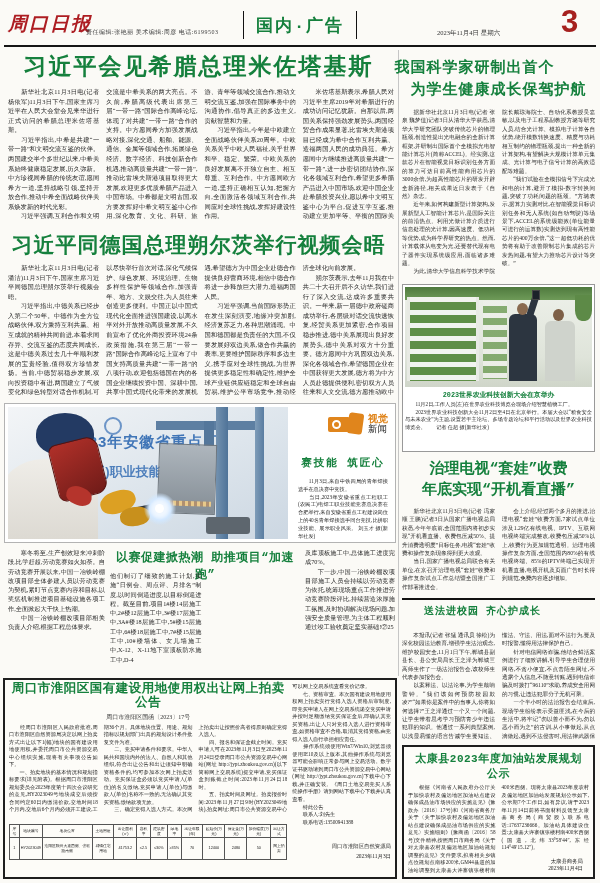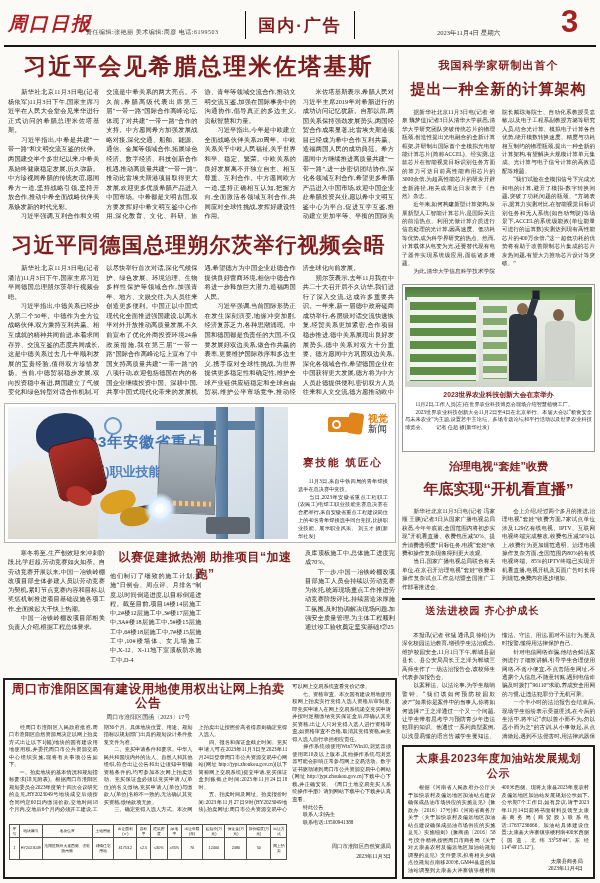--- a/index.html
+++ b/index.html
@@ -1,19 +1,19 @@
 <!DOCTYPE html>
 <html><head>
 <meta charset="utf-8">
 <style>
   * { margin:0; padding:0; box-sizing:border-box; }
   html,body { width:600px; height:883px; }
   body { background:#fbfaf6; font-family:"Liberation Serif", serif; color:#1c1c1c; position:relative; overflow:hidden; }
   .abs { position:absolute; }
-  .hl { font-family:Liberation Sans, sans-serif; font-weight:900; color:#7f1d1d; }
+  .hl { font-family:Liberation Mono, monospace; font-weight:900; color:#15803d; }
   .center { text-align:center; }
   .body-text { text-align:justify; white-space:pre-line; overflow:hidden; column-fill:auto; color:#262626; }
   
   .paper-name { left:8px; top:11px; font-size:19px; color:#ad1d22; font-weight:900; font-style:italic; letter-spacing:2px; font-family:"Liberation Serif",serif; }
   .editors { left:86px; top:28px; font-size:6px; color:#3d3d3d; letter-spacing:.5px; }
   .section-wrap { left:212px; top:9px; width:176px; height:32px; display:flex; align-items:center; justify-content:center; }
   .section-bar { width:1px; height:28px; background:#111; margin:0 12px; }
   .section-title { font-size:17px; letter-spacing:2px; }
   .date-line { left:437px; top:29px; font-size:6.5px; color:#333; }
   .page-num { left:561px; top:4px; font-size:31px; color:#a6211f; font-family:"Liberation Sans",sans-serif; font-weight:900; }
@@ -68,39 +68,39 @@
   .auction-hl { font-size:12.5px; line-height:1.1; letter-spacing:.5px; }
   .auction-docno { font-size:6px; color:#333; margin:2px 0; }
   .auction-main { column-count:3; column-gap:6px; height:97px; font-size:5.2px; line-height:1.45; }
   .auction-table { margin-top:3px; width:100%; border-collapse:collapse; font-size:3.8px; font-family:"Liberation Sans",sans-serif; color:#222; }
   .auction-table th, .auction-table td { border:1px solid #555; padding:1px; text-align:center; font-weight:normal; }
   .auction-table td { height:22px; }
   .auction-right { width:100px; margin-left:5px; font-size:5.2px; line-height:1.45; display:flex; flex-direction:column; }
   .auction-right .body-text { height:158px; }
   .auction-sign { text-align:right; font-size:5.4px; margin-top:2px; }
   
-  .chip-hl1 { left:402px; top:58px; width:193px; font-size:11px; letter-spacing:1px; }
+  .chip-hl1 { left:378px; top:58px; width:193px; font-size:15px; letter-spacing:1px; }
   .chip-hl2 { left:402px; top:80px; width:193px; font-size:15px; letter-spacing:1px; }
   .chip-body { left:402px; top:108px; width:193px; height:172px; column-count:2; column-gap:7px; font-size:5.6px; line-height:1.5; }
   .agri-box { left:402px; top:284px; width:193px; height:168px; border:1px solid #999; background:#fff; padding:2px; }
   .agri-photo { position:relative; width:187px; height:100px; overflow:hidden; background:linear-gradient(180deg,#eef1ea,#dfe4da 70%,#cfd5c9); }
   .agri-photo > div { position:absolute; }
   .foliage { left:0; top:0; width:187px; height:13px; background:linear-gradient(180deg,#4f7a3e,#6e9a58); }
   .rack1 { left:2px; top:10px; width:72px; height:84px; background:repeating-linear-gradient(180deg,#f2f4ef 0 5px,#5f8f47 5px 13px); border-left:3px solid #e8eae4; border-right:3px solid #e8eae4; }
   .rack2 { left:78px; top:14px; width:24px; height:78px; background:repeating-linear-gradient(180deg,#eef0ea 0 5px,#74a05c 5px 12px); opacity:.85; }
   .p1-head { left:112px; top:16px; width:11px; height:12px; background:#8a6a4f; border-radius:50%; }
   .p1-body { left:104px; top:27px; width:28px; height:67px; background:#2c3540; border-radius:6px 6px 0 0; }
   .p1-arm { left:124px; top:9px; width:7px; height:22px; background:#2c3540; transform:rotate(18deg); }
   .p1-phone { left:127px; top:3px; width:8px; height:10px; background:#1c222a; border:1px solid #444; }
   .p2-head { left:148px; top:22px; width:11px; height:12px; background:#7d5f46; border-radius:50%; }
   .p2-body { left:140px; top:34px; width:30px; height:60px; background:#cfd3cc; border-radius:6px 6px 0 0; }
   .plant-r { left:170px; top:8px; width:17px; height:26px; background:#5d8a47; border-radius:0 0 40% 40%; }
   .agri-cap-title { font-size:6.8px; margin-top:3px; text-align:center; }
   .agri-cap-body { font-size:5.2px; line-height:1.45; height:50px; margin-top:1px; }
-  .tv-hl1 { left:402px; top:459px; width:193px; font-size:11px; }
+  .tv-hl1 { left:402px; top:459px; width:193px; font-size:15px; }
   .tv-hl2 { left:402px; top:480px; width:193px; font-size:15px; }
   .tv-body { left:402px; top:507px; width:193px; height:88px; column-count:2; column-gap:7px; font-size:5.6px; line-height:1.5; }
   .law-rule { left:402px; top:598px; width:193px; height:2px; background:#111; }
   .law-hl { left:386px; top:604px; width:193px; font-size:10px; letter-spacing:1px; }
   .law-body { left:402px; top:631px; width:193px; height:110px; column-count:2; column-gap:7px; font-size:5.6px; line-height:1.5; }
   .gas-box { left:402px; top:745px; width:193px; height:134px; border:2px solid #1e1e1e; background:#fdfcf8; padding:3px 4px; }
   .gas-hl { font-size:11px; letter-spacing:.5px; text-align:center; margin:1px 4px 3px; }
   .gas-body { column-count:2; column-gap:6px; height:96px; font-size:5.2px; line-height:1.45; }
   .gas-sign { position:absolute; right:10px; bottom:5px; text-align:right; font-size:5.4px; }
   .weld-photo > div { position:absolute; }
@@ -237,21 +237,21 @@
 　　操作系统须使用Win7/Win10,浏览器须使用IE10及以上版本,其他操作系统与浏览器可能会影响正常参与网上交易活动。数字证书驱动请到周口市公共资源交易中心网站(网址 http://jypt.zhoukou.gov.cn)下载中心下载,并正确安装。《周口土地交易竞买人系统操作手册》请到网站下载中心下载并认真查看。
 　　特此公告
 　　联系人:刘先生
 　　联系电话:13500941388</div>
     <div class="auction-sign">周口市淮阳区自然资源局</div>
     <div class="auction-sign">2023年11月3日</div>
   </div>
 </div>
 
 <div class="abs hl center chip-hl1">我国科学家研制出首个</div>
-<div class="abs hl center chip-hl2">提出一种全新的计算架构</div>
+<div class="abs hl center chip-hl2">为学生健康成长保驾护航</div>
 <div class="abs body-text chip-body">　　据新华社北京11月3日电(记者 张泉 魏梦佳)记者3日从清华大学获悉,清华大学研究团队突破传统芯片的物理瓶颈,创造性提出光电融合的全新计算框架,并研制出国际首个全模拟光电智能计算芯片(简称ACCEL)。经实测,这款芯片在智能视觉目标识别任务方面的算力可达目前高性能商用芯片的3000余倍,为超高性能芯片的研发开辟全新路径,相关成果近日发表于《自然》杂志。
 　　近年来,如何构建新型计算架构,发展新型人工智能计算芯片,是国际关注的前沿热点。利用光做计算介质进行信息处理的光计算,因高速度、低功耗等优势,成为科学界研究的热点。然而,计算载体从电变为光,还要替代现有电子器件实现系统级应用,面临诸多难题。
 　　为此,清华大学信息科学技术学院院长戴琼海院士、自动化系教授吴嘉敏,以及电子工程系副教授方璐等研究人员,结合光计算、模拟电子计算各自优势,绕开模数转换速度、精度与功耗相互制约的物理瓶颈,提出一种全新的计算架构,有望解决大规模计算单元集成、光计算与电子信号计算的高效适配等难题。
 　　“我们试验在全模拟信号下完成光和电的计算,避开了模拟-数字转换问题,突破了功耗问题的瓶颈。”方璐表示,据算力实测对比,在智能视觉目标识别任务和无人系统(如自动驾驶)等场景下,ACCEL的系统级能效(单位能量可进行的运算数)实测达到现有高性能芯片的400万余倍,“这一超低功耗的优势将有助于改善限制芯片集成的芯片发热问题,有望大力推动芯片设计等突破。”</div>
 
 <div class="abs agri-box">
   <div class="agri-photo">
     <div class="foliage"></div>
     <div class="rack1"></div>
     <div class="rack2"></div>

